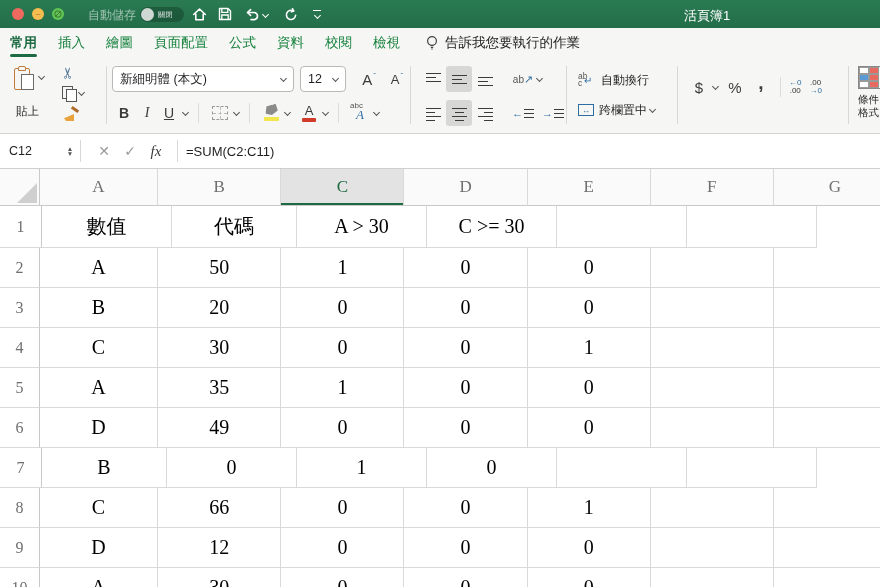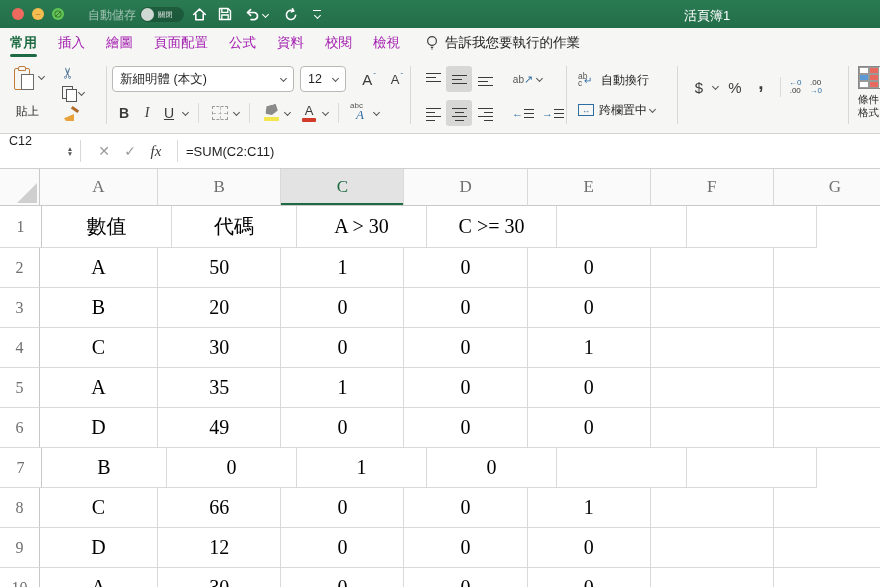--- a/index.html
+++ b/index.html
@@ -21,21 +21,21 @@
   #autosave-knob { width:13px; height:13px; border-radius:50%; background:#cfd8d2; margin-left:1px; }
   #autosave-state { font-size:7px; color:rgba(255,255,255,.9); margin-left:4px; letter-spacing:.5px; }
   .qat { position:absolute; top:5px; width:18px; height:18px; display:flex; align-items:center; justify-content:center; color:#fff; }
   .chev-w { width:5px; height:5px; border-right:1.4px solid #fff; border-bottom:1.4px solid #fff;
     transform:rotate(45deg); display:inline-block; }
   #wb-title { position:absolute; left:684px; top:7px; color:#fff; font-size:13px; }
 
   
   #tabbar { position:absolute; top:28px; left:0; width:880px; height:30px; background:#f6f6f4;
     display:flex; align-items:center; padding-left:10px; }
-  .rtab { font-size:13.5px; color:#a21caf; padding:6px 0 7px; margin-right:21px; position:relative; white-space:nowrap; cursor:default; }
+  .rtab { font-size:13.5px; color:#15803d; padding:6px 0 7px; margin-right:21px; position:relative; white-space:nowrap; cursor:default; }
   .rtab.active { color:#1e6b43; font-weight:bold; }
   .rtab.active::after { content:""; position:absolute; left:0; right:0; bottom:2px; height:3px;
     background:#1e6b43; border-radius:2px; }
   #tellme { display:flex; align-items:center; font-size:13.5px; color:#262626; margin-left:4px; white-space:nowrap; }
   #tellme svg { margin-right:6px; }
 
   
   #ribbon { position:absolute; top:58px; left:0; width:880px; height:76px; background:#f6f6f4;
     border-bottom:1px solid #d4d4d2; }
   .vdiv { position:absolute; top:8px; height:58px; width:1px; background:#d8d8d6; }
@@ -75,21 +75,21 @@
   
   .cf-ic { display:grid; grid-template-columns:10px 10px; grid-template-rows:7px 7px 7px; border:1px solid #888; }
   .cf-ic b { border:0.5px solid #999; }
   
   .dec { display:flex; flex-direction:column; align-items:center; line-height:1; font-size:8px; color:#333; }
   .dec .arrow { color:#2e6da4; }
 
   
   #formulabar { position:absolute; top:134px; left:0; width:880px; height:35px; background:#fff;
     border-bottom:1px solid #cfcfcd; display:flex; align-items:center; }
-  #namebox { width:62px; height:100%; display:flex; padding-left:9px;
+  #namebox { width:62px; height:100%; display:flex; align-items:center; padding-left:9px;
     font-size:12.5px; color:#1f1f1f; }
   #namebox-stepper { width:16px; display:flex; flex-direction:column; align-items:center; line-height:.8;
     font-size:6.5px; color:#555; }
   #fb-div1 { width:1px; height:22px; background:#d8d8d6; margin:0 10px 0 2px; }
   .fb-ic { width:26px; text-align:center; font-size:14px; color:#9a9a9a; }
   #fx-label { font-style:italic; font-family:"Liberation Serif", serif; font-size:15px; color:#3b3b3b; width:26px; text-align:center; }
   #fb-div2 { width:1px; height:22px; background:#d8d8d6; margin:0 8px; }
   #formula-text { font-size:13px; color:#1f1f1f; }
 
   

